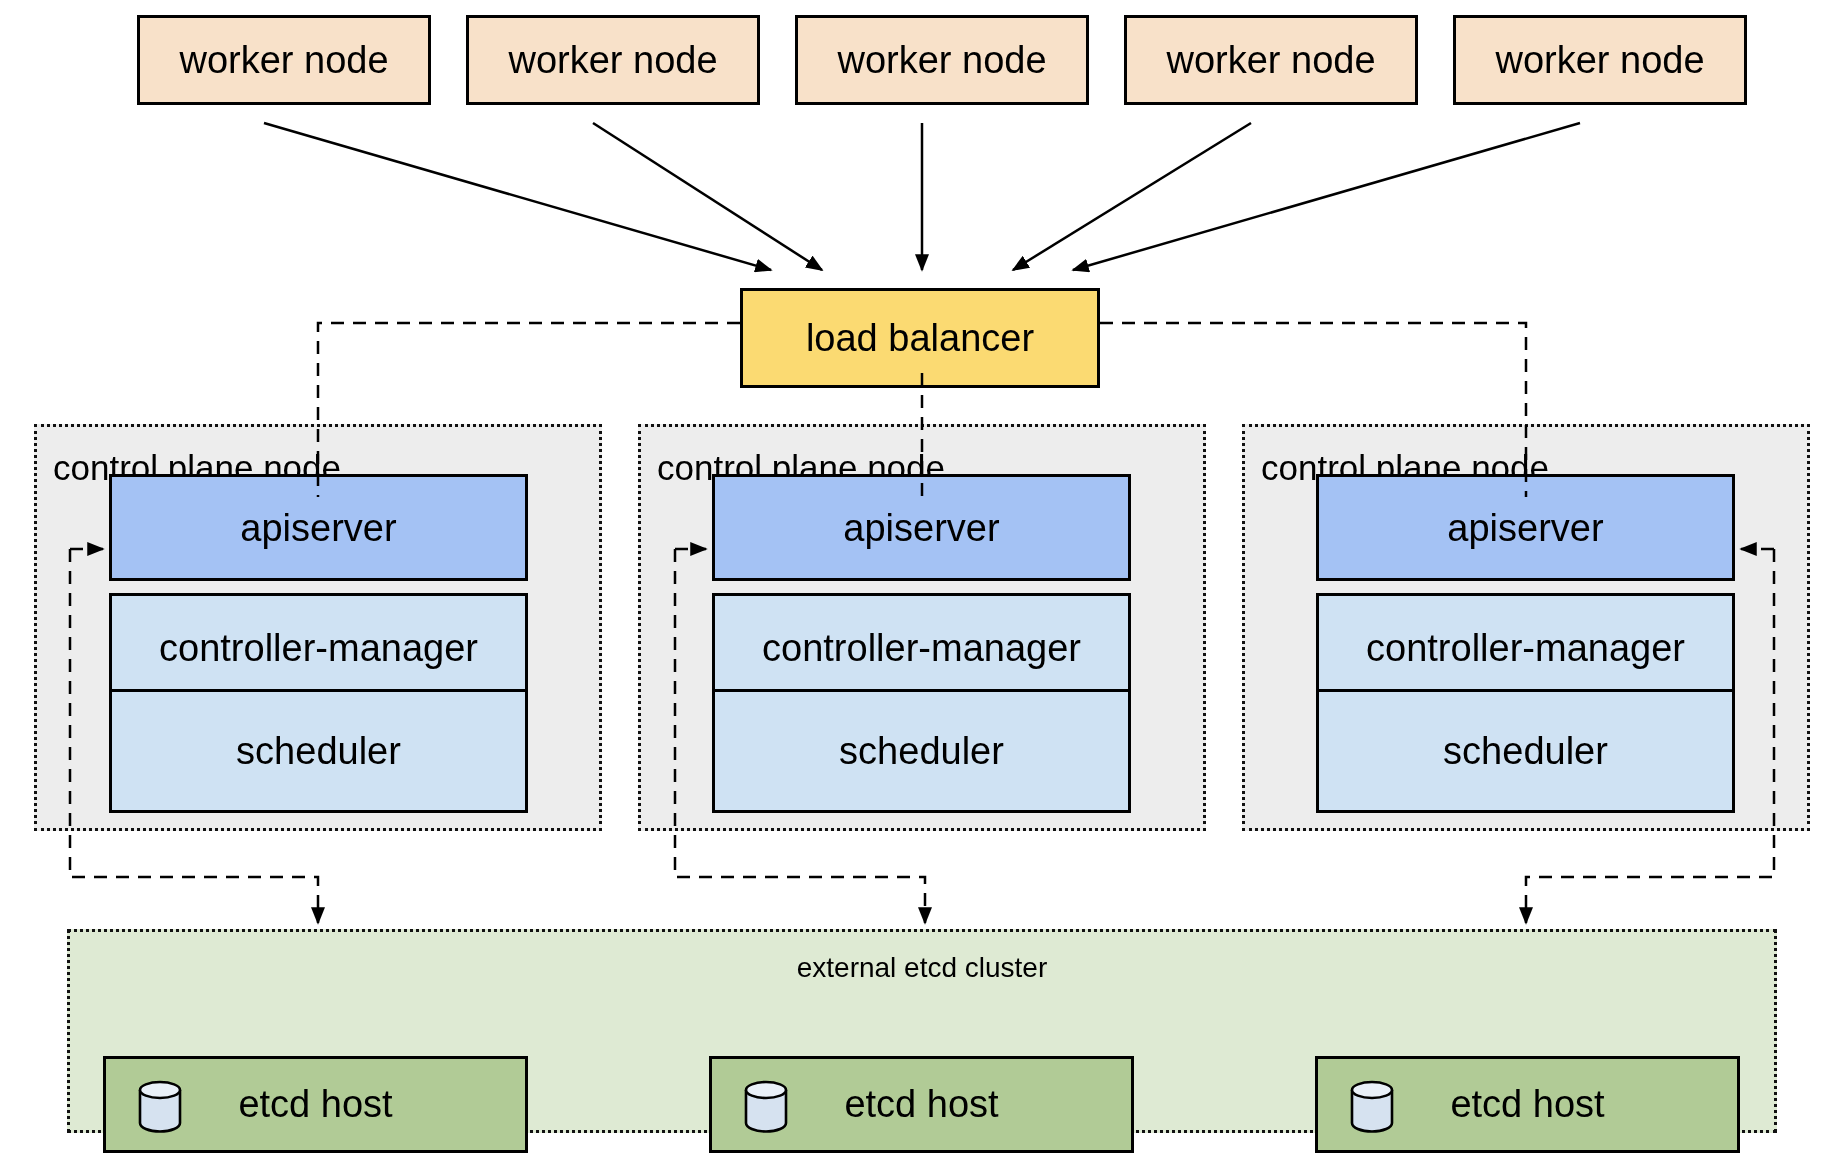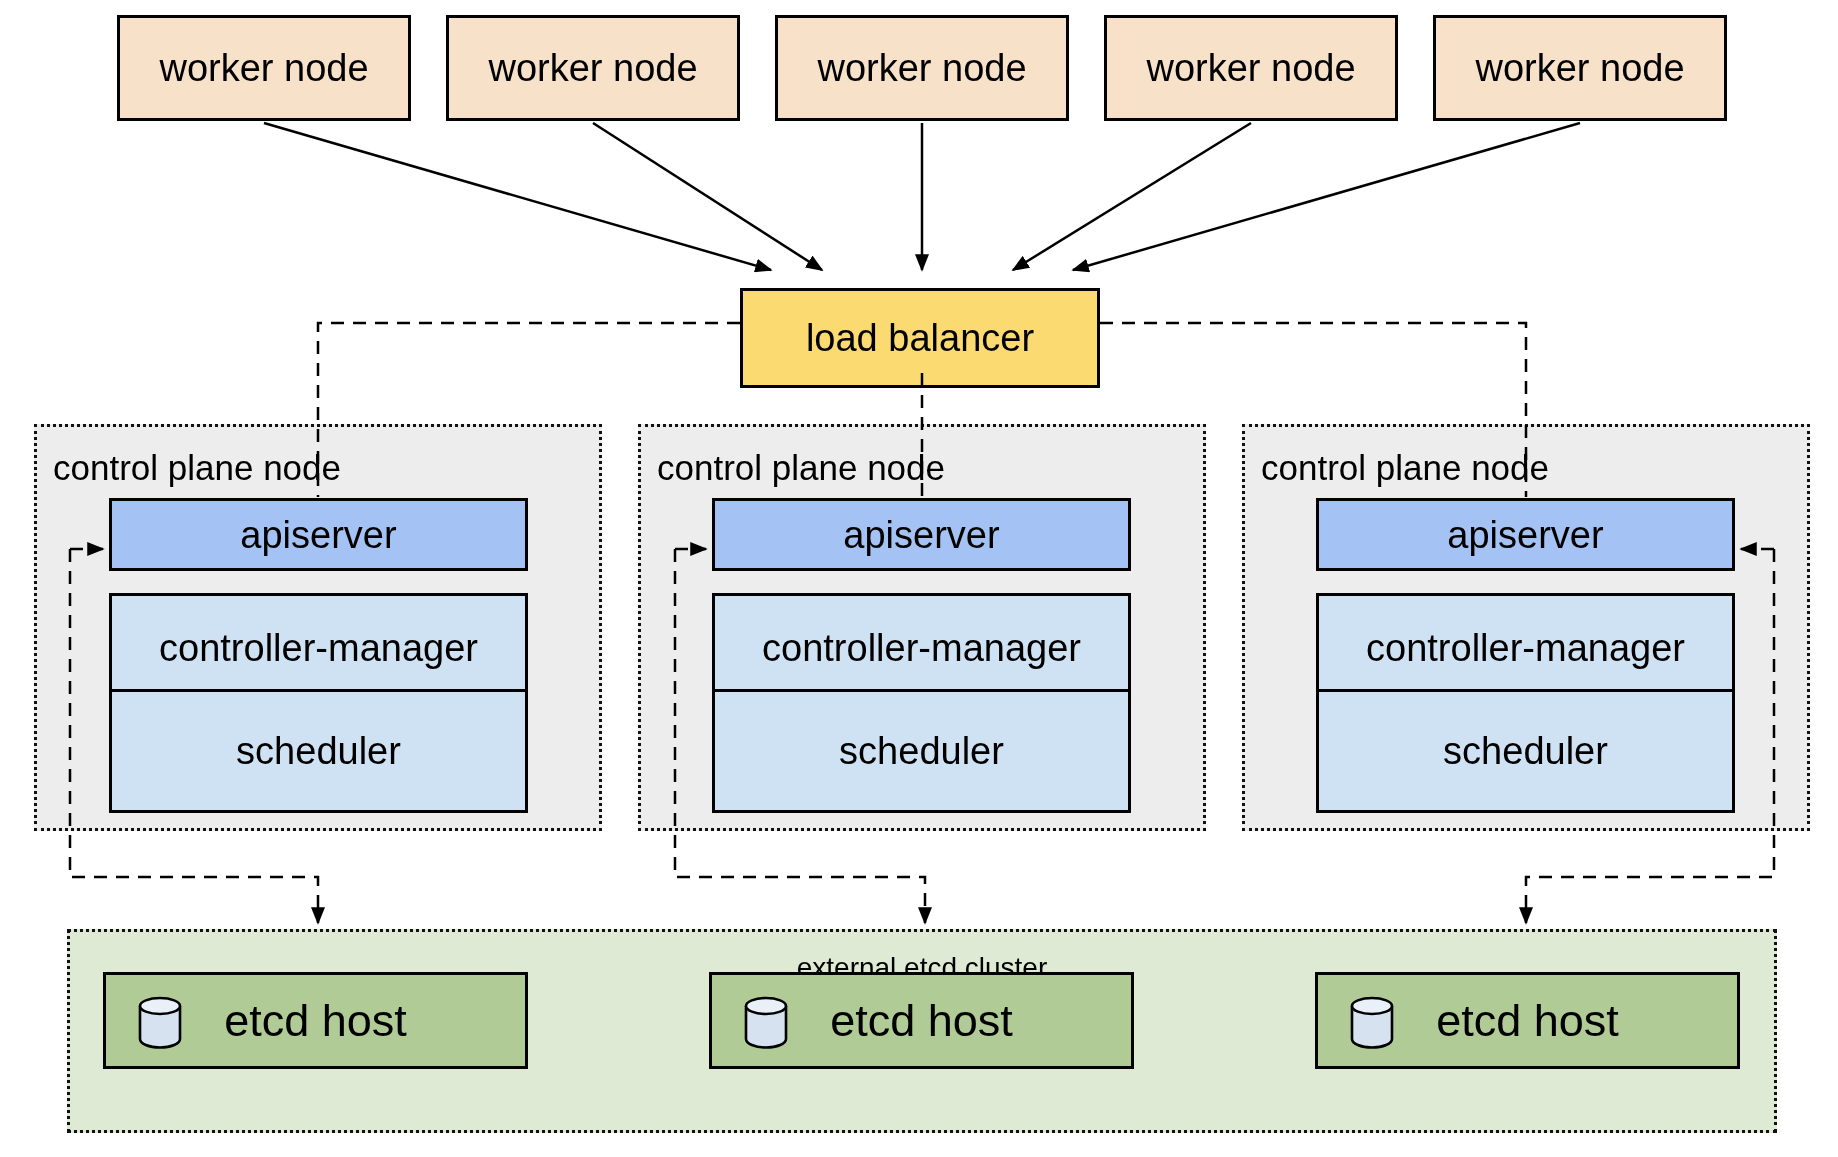--- a/index.html
+++ b/index.html
@@ -17,44 +17,44 @@
   html,body{margin:0;padding:0;background:#ffffff;}
   #canvas{
     position:relative;width:1838px;height:1157px;overflow:hidden;
     font-family:"Liberation Sans", sans-serif;color:#000;background:#fff;
   }
   .box{
     position:absolute;box-sizing:border-box;border:3px solid var(--line);
     display:flex;align-items:center;justify-content:center;
     font-size:38px;line-height:1;white-space:nowrap;
   }
-  .worker{width:294px;height:106px;top:15px;background:var(--worker-fill);}
+  .worker{width:294px;height:90px;top:15px;background:var(--worker-fill);margin-left:20px;}
   .lb{left:740px;top:288px;width:360px;height:100px;background:var(--lb-fill);}
   .cp{
     position:absolute;box-sizing:border-box;top:424px;width:568px;height:407px;
     background:var(--cp-fill);border:3px dotted #111;
   }
   .cp-label{position:absolute;left:16px;top:22px;font-size:35px;line-height:1.1;}
   .row{
     position:absolute;box-sizing:border-box;border:3px solid var(--line);
     width:419px;display:flex;align-items:center;justify-content:center;
     font-size:38px;line-height:1;white-space:nowrap;
   }
-  .row.apiserver{top:498px;height:73px;background:var(--apiserver-fill);}
+  .row.apiserver{top:474px;height:107px;background:var(--apiserver-fill);}
   .row.cmgr{top:593px;height:109px;background:var(--component-fill);}
   .row.sched{top:689px;height:124px;background:var(--component-fill);}
   .cluster{
     position:absolute;box-sizing:border-box;left:67px;top:929px;width:1710px;height:204px;
     background:var(--cluster-fill);border:3px dotted #111;
   }
   .cluster-label{position:absolute;top:20px;left:0;width:100%;text-align:center;font-size:28px;}
   .host{
-    position:absolute;box-sizing:border-box;top:972px;width:425px;height:97px;
+    position:absolute;box-sizing:border-box;top:1056px;width:425px;height:97px;
     border:3px solid var(--line);background:var(--host-fill);
-    display:flex;align-items:center;justify-content:center;font-size:45px;white-space:nowrap;
+    display:flex;align-items:center;justify-content:center;font-size:38px;white-space:nowrap;
   }
   .host .cyl{position:absolute;left:31px;top:21px;}
   svg.wires{position:absolute;left:0;top:0;width:1838px;height:1157px;pointer-events:none;}
   .solid{stroke:var(--line);stroke-width:2.5;fill:none;}
   .dash{stroke:var(--line);stroke-width:2.5;fill:none;stroke-dasharray:13 9;}
 </style>
 </head>
 <body>
 
 <div id="canvas">

